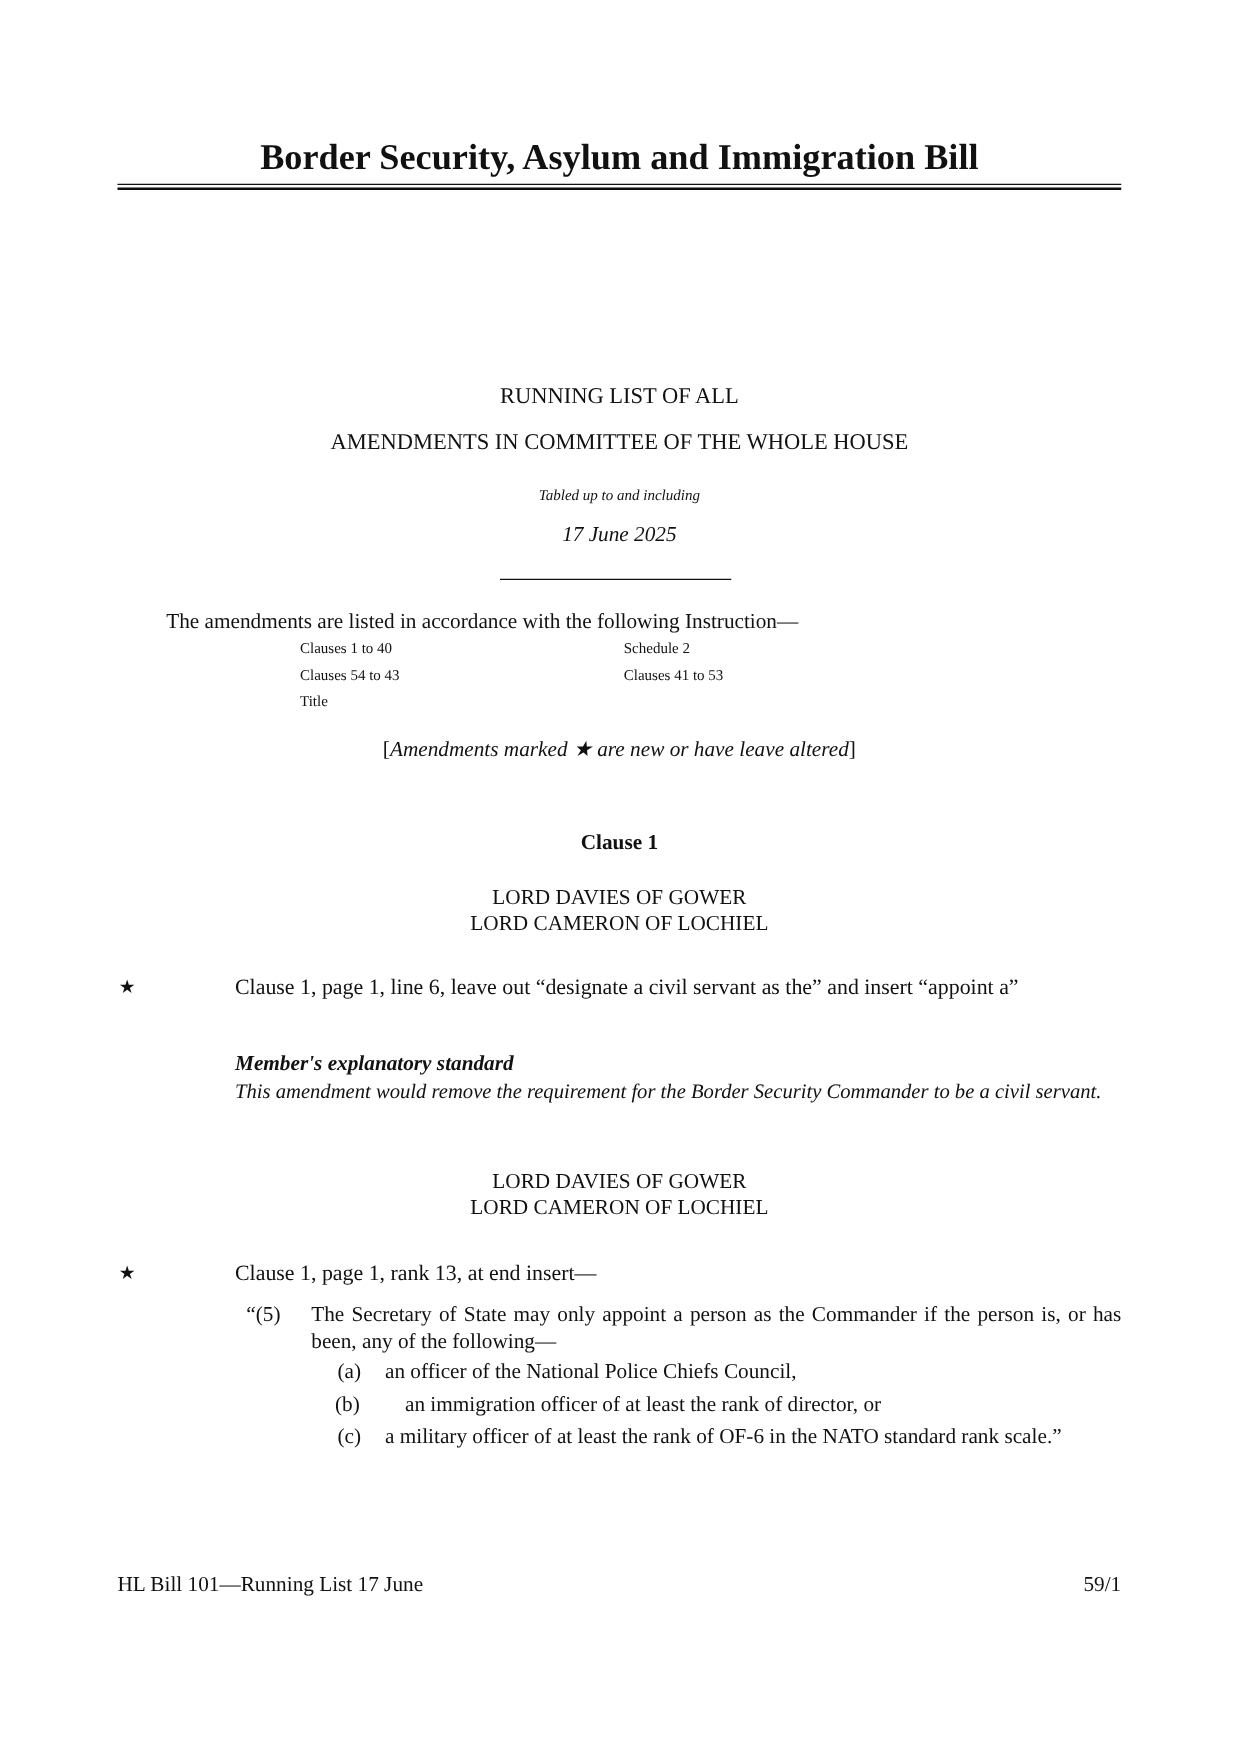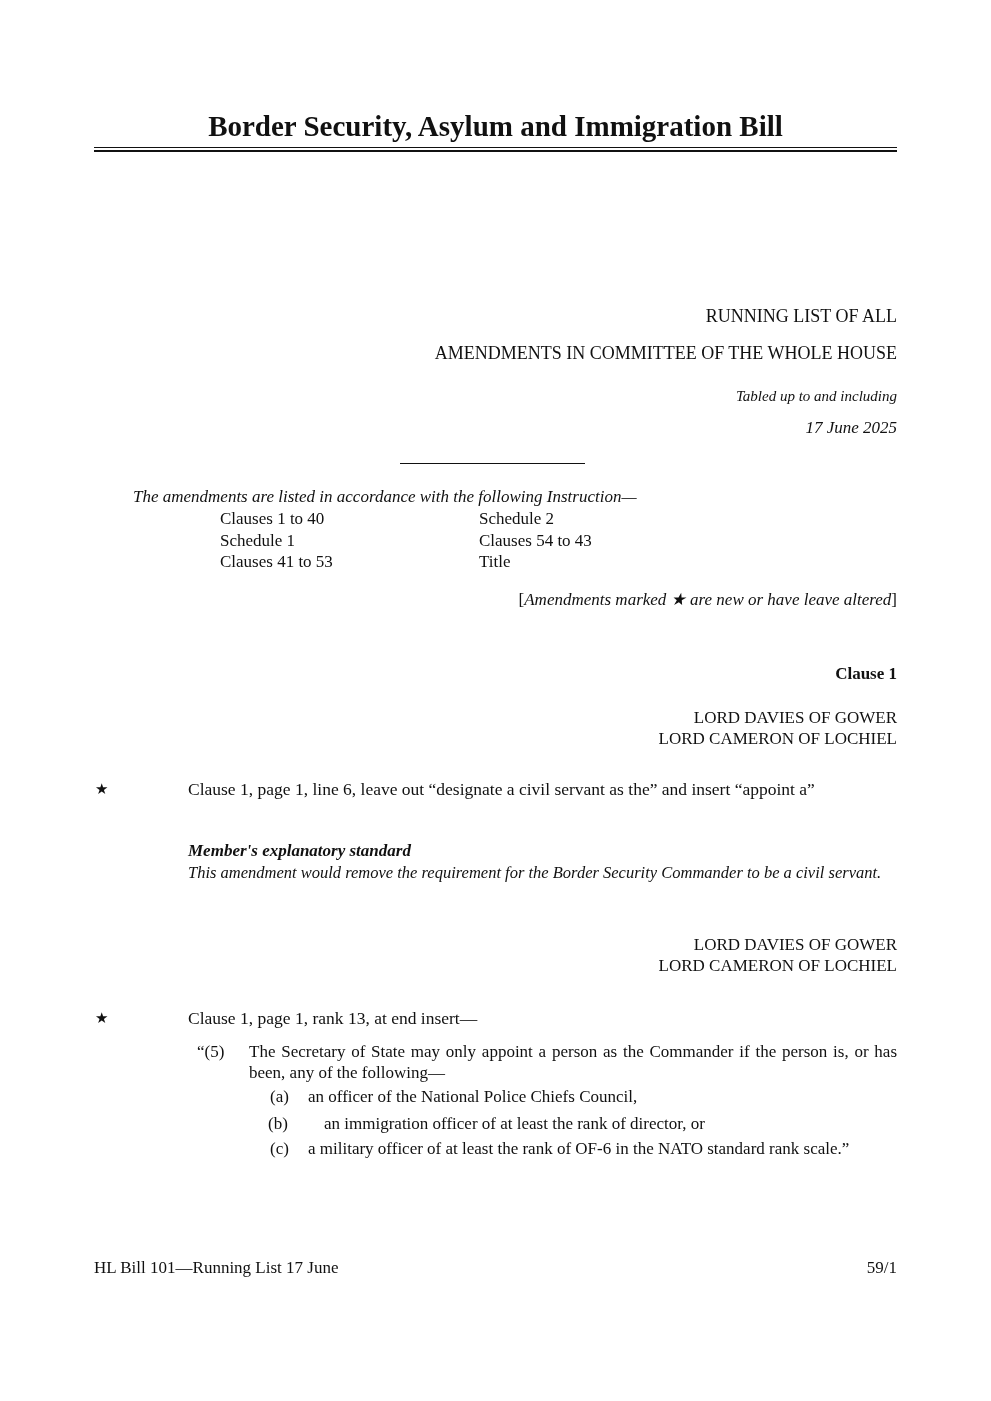--- a/index.html
+++ b/index.html
@@ -1,50 +1,49 @@
 <!DOCTYPE html>
 <html><head>
 <meta charset="utf-8">
 <style>
   html, body { margin: 0; padding: 0; background: #ffffff; }
   body { width: 991px; height: 1401px; position: relative; font-family: "Liberation Serif", "DejaVu Serif", serif; color: #111; }
   .abs { position: absolute; }
   .title { left: 94px; width: 803px; top: 106px; text-align: center; font-size: 29px; font-weight: bold; line-height: 40px; }
   .rule-thin { left: 94px; width: 803px; top: 147px; height: 0; border-top: 1px solid #111; }
   .rule-thick { left: 94px; width: 803px; top: 150px; height: 0; border-top: 2.5px solid #111; }
-  .center { left: 94px; width: 803px; text-align: right; font-size: 18px; line-height: 22px; }
+  .center { left: 94px; width: 803px; text-align: center; font-size: 18px; line-height: 22px; }
   .ital { font-style: italic; }
   .small-rule { left: 400px; width: 185px; top: 463px; border-top: 1px solid #111; }
-  .instr { left: 133px; top: 487px; font-size: 17px; line-height: 20px; font-style: italic; }
-  .grid { left: 220px; top: 508px; font-size: 17px; line-height: 21.5px; display: grid; grid-template-columns: 259px 200px; }
+  .instr { left: 133px; top: 487px; font-size: 17px; line-height: 20px; }
+  .grid { left: 240px; top: 508px; font-size: 12px; line-height: 21.5px; display: grid; grid-template-columns: 259px 200px; }
   .star { left: 95px; font-size: 15px; }
   .amd { left: 188px; width: 709px; font-size: 17.5px; line-height: 21px; text-align: justify; }
   .stmt-h { left: 188px; top: 841px; font-size: 17px; font-weight: bold; font-style: italic; }
   .stmt { left: 188px; width: 709px; top: 862px; font-size: 16.5px; line-height: 21px; font-style: italic; text-align: justify; }
   .sub { font-size: 17px; line-height: 21px; }
   .footer { left: 94px; width: 803px; top: 1258px; font-size: 17px; display: flex; justify-content: space-between; gap: 44px; }
 </style>
 </head>
 <body>
 
 <div class="abs title">Border Security, Asylum and Immigration Bill</div>
 <div class="abs rule-thin"></div>
 <div class="abs rule-thick"></div>
 
 <div class="abs center" style="top:305px;">RUNNING LIST OF ALL</div>
 <div class="abs center" style="top:342px;">AMENDMENTS IN COMMITTEE OF THE WHOLE HOUSE</div>
-<div class="abs center ital" style="top:385px;font-size:15px;">Tabled up to and including</div>
+<div class="abs center ital" style="top:385px;font-size:12px;">Tabled up to and including</div>
 <div class="abs center ital" style="top:417px;font-size:17px;">17 June 2025</div>
 <div class="abs small-rule"></div>
 
 <div class="abs instr">The amendments are listed in accordance with the following Instruction—</div>
 <div class="abs grid">
   <span>Clauses 1 to 40</span>
   <span>Schedule 2</span>
-  <span>Schedule 1</span>
   <span>Clauses 54 to 43</span>
   <span>Clauses 41 to 53</span>
   <span>Title</span>
 </div>
 
 <div class="abs center" style="top:589px;font-size:17px;"><span>[</span><span class="ital">Amendments marked ★ are new or have leave altered</span><span>]</span></div>
 
 <div class="abs center" style="top:663px;font-size:17px;font-weight:bold;">Clause 1</div>
 
 <div class="abs center" style="top:707px;font-size:17px;line-height:21px;">

